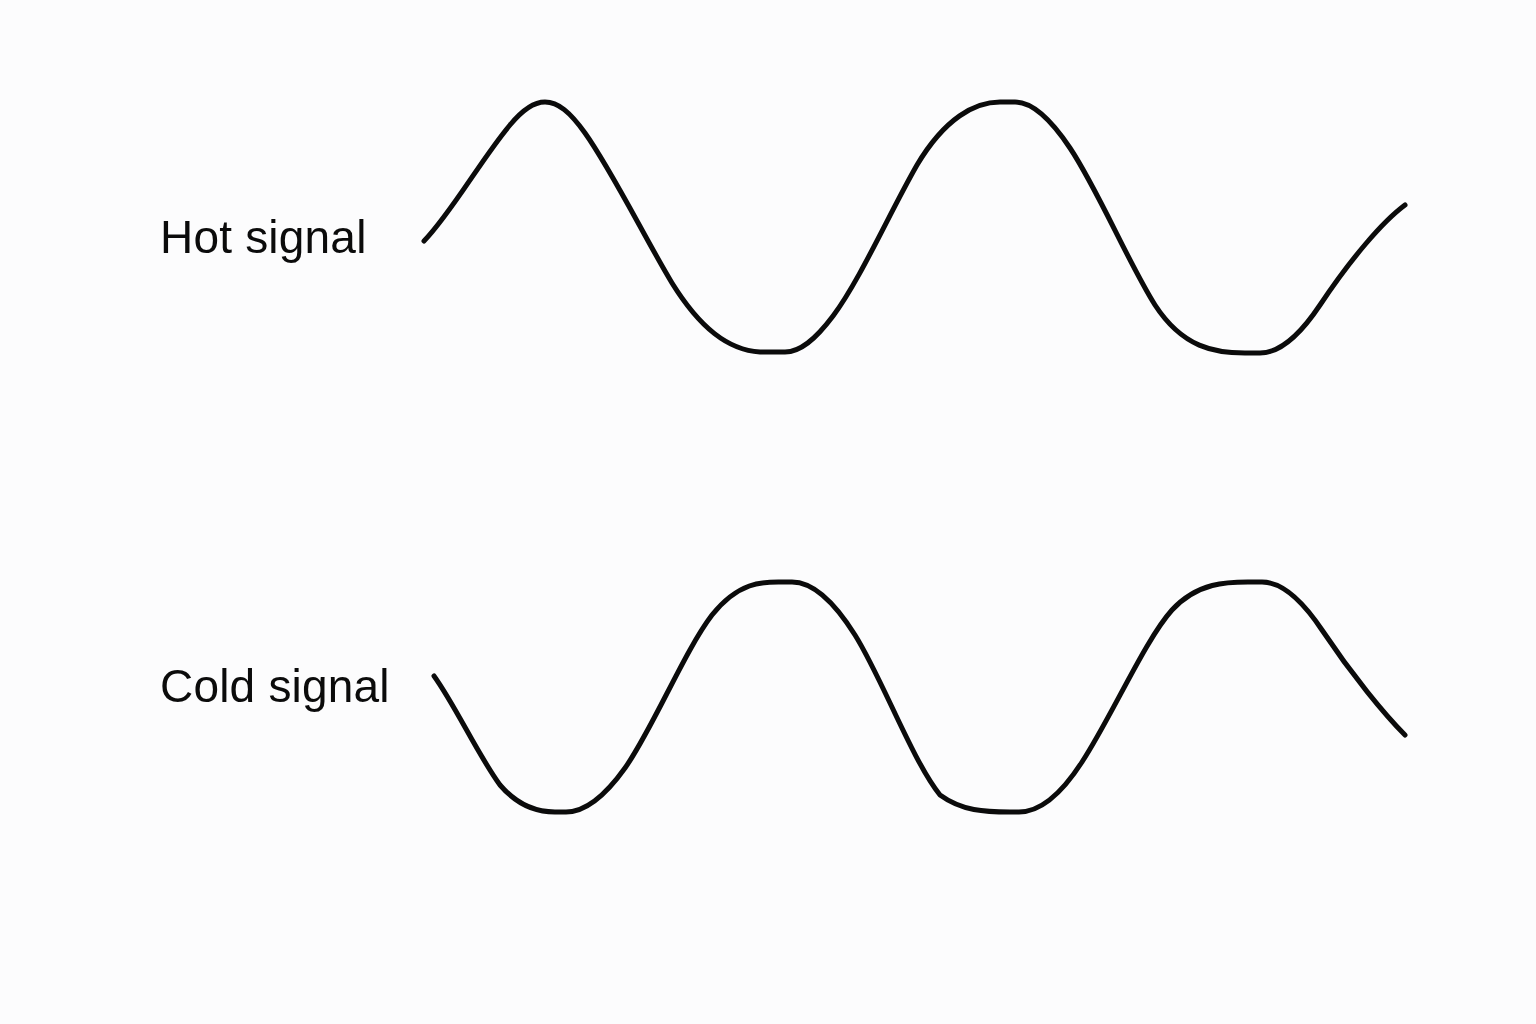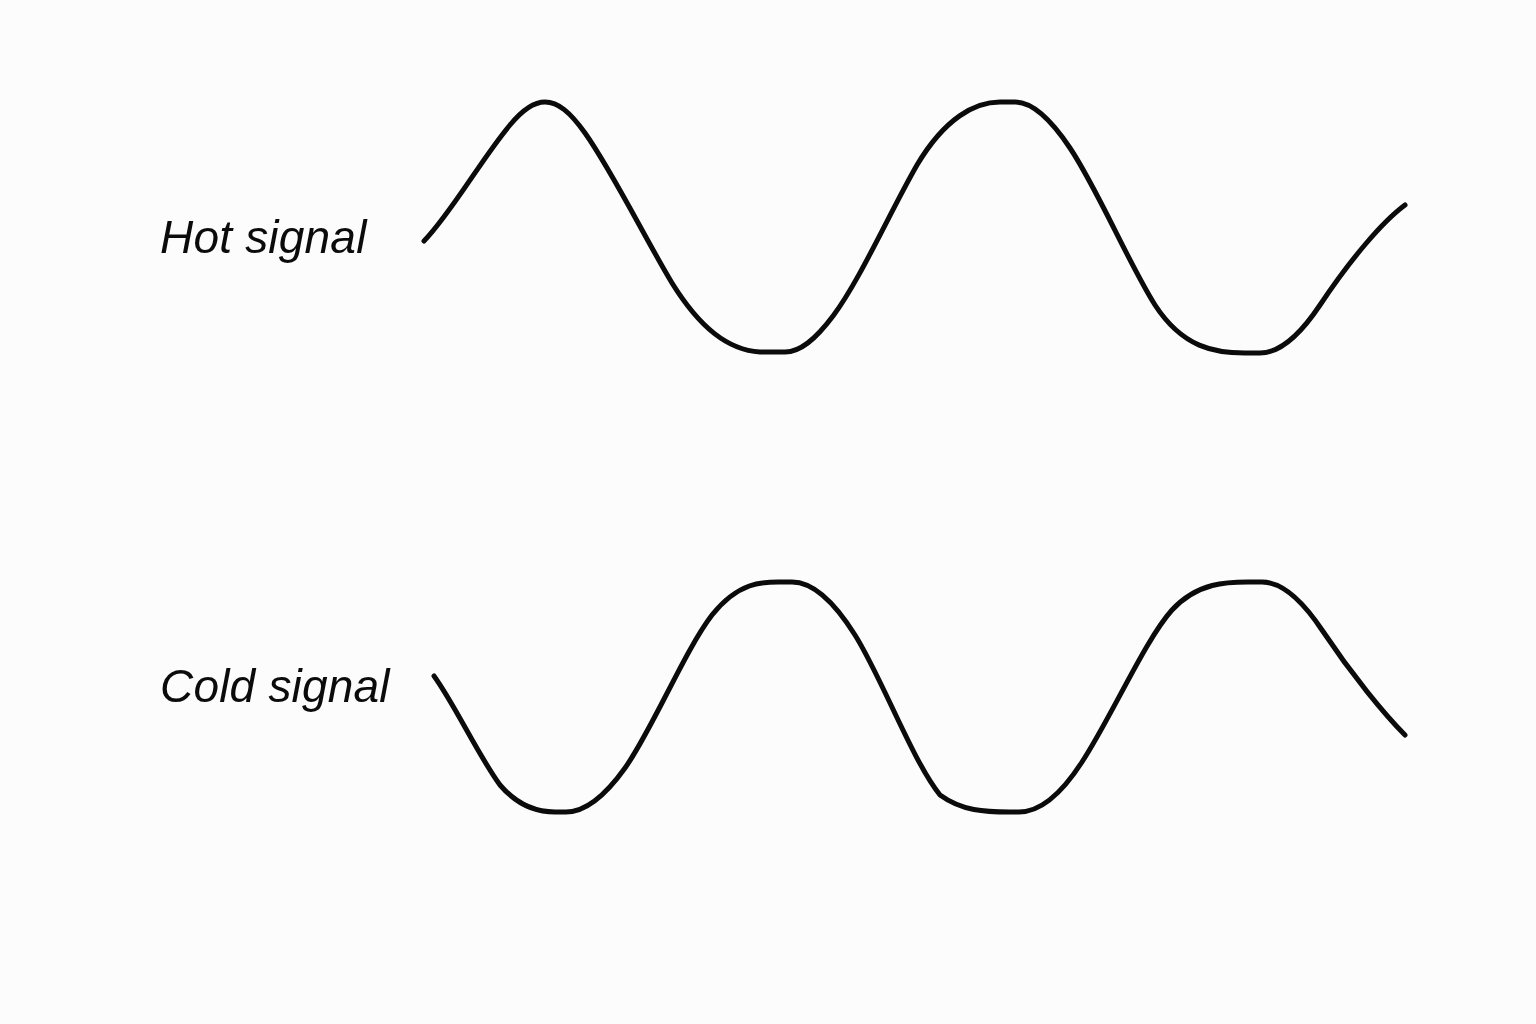--- a/index.html
+++ b/index.html
@@ -12,21 +12,20 @@
     height: 1024px;
     background: #fcfcfd;
     font-family: "Liberation Sans", sans-serif;
     overflow: hidden;
   }
   #diagram {
     position: relative;
     width: 1536px;
     height: 1024px;
     background: #fcfcfd;
-    font-style: italic;
   }
   #diagram svg {
     position: absolute;
     top: 0;
     left: 0;
     width: 1536px;
     height: 1024px;
     display: block;
   }
   .wave-label {

